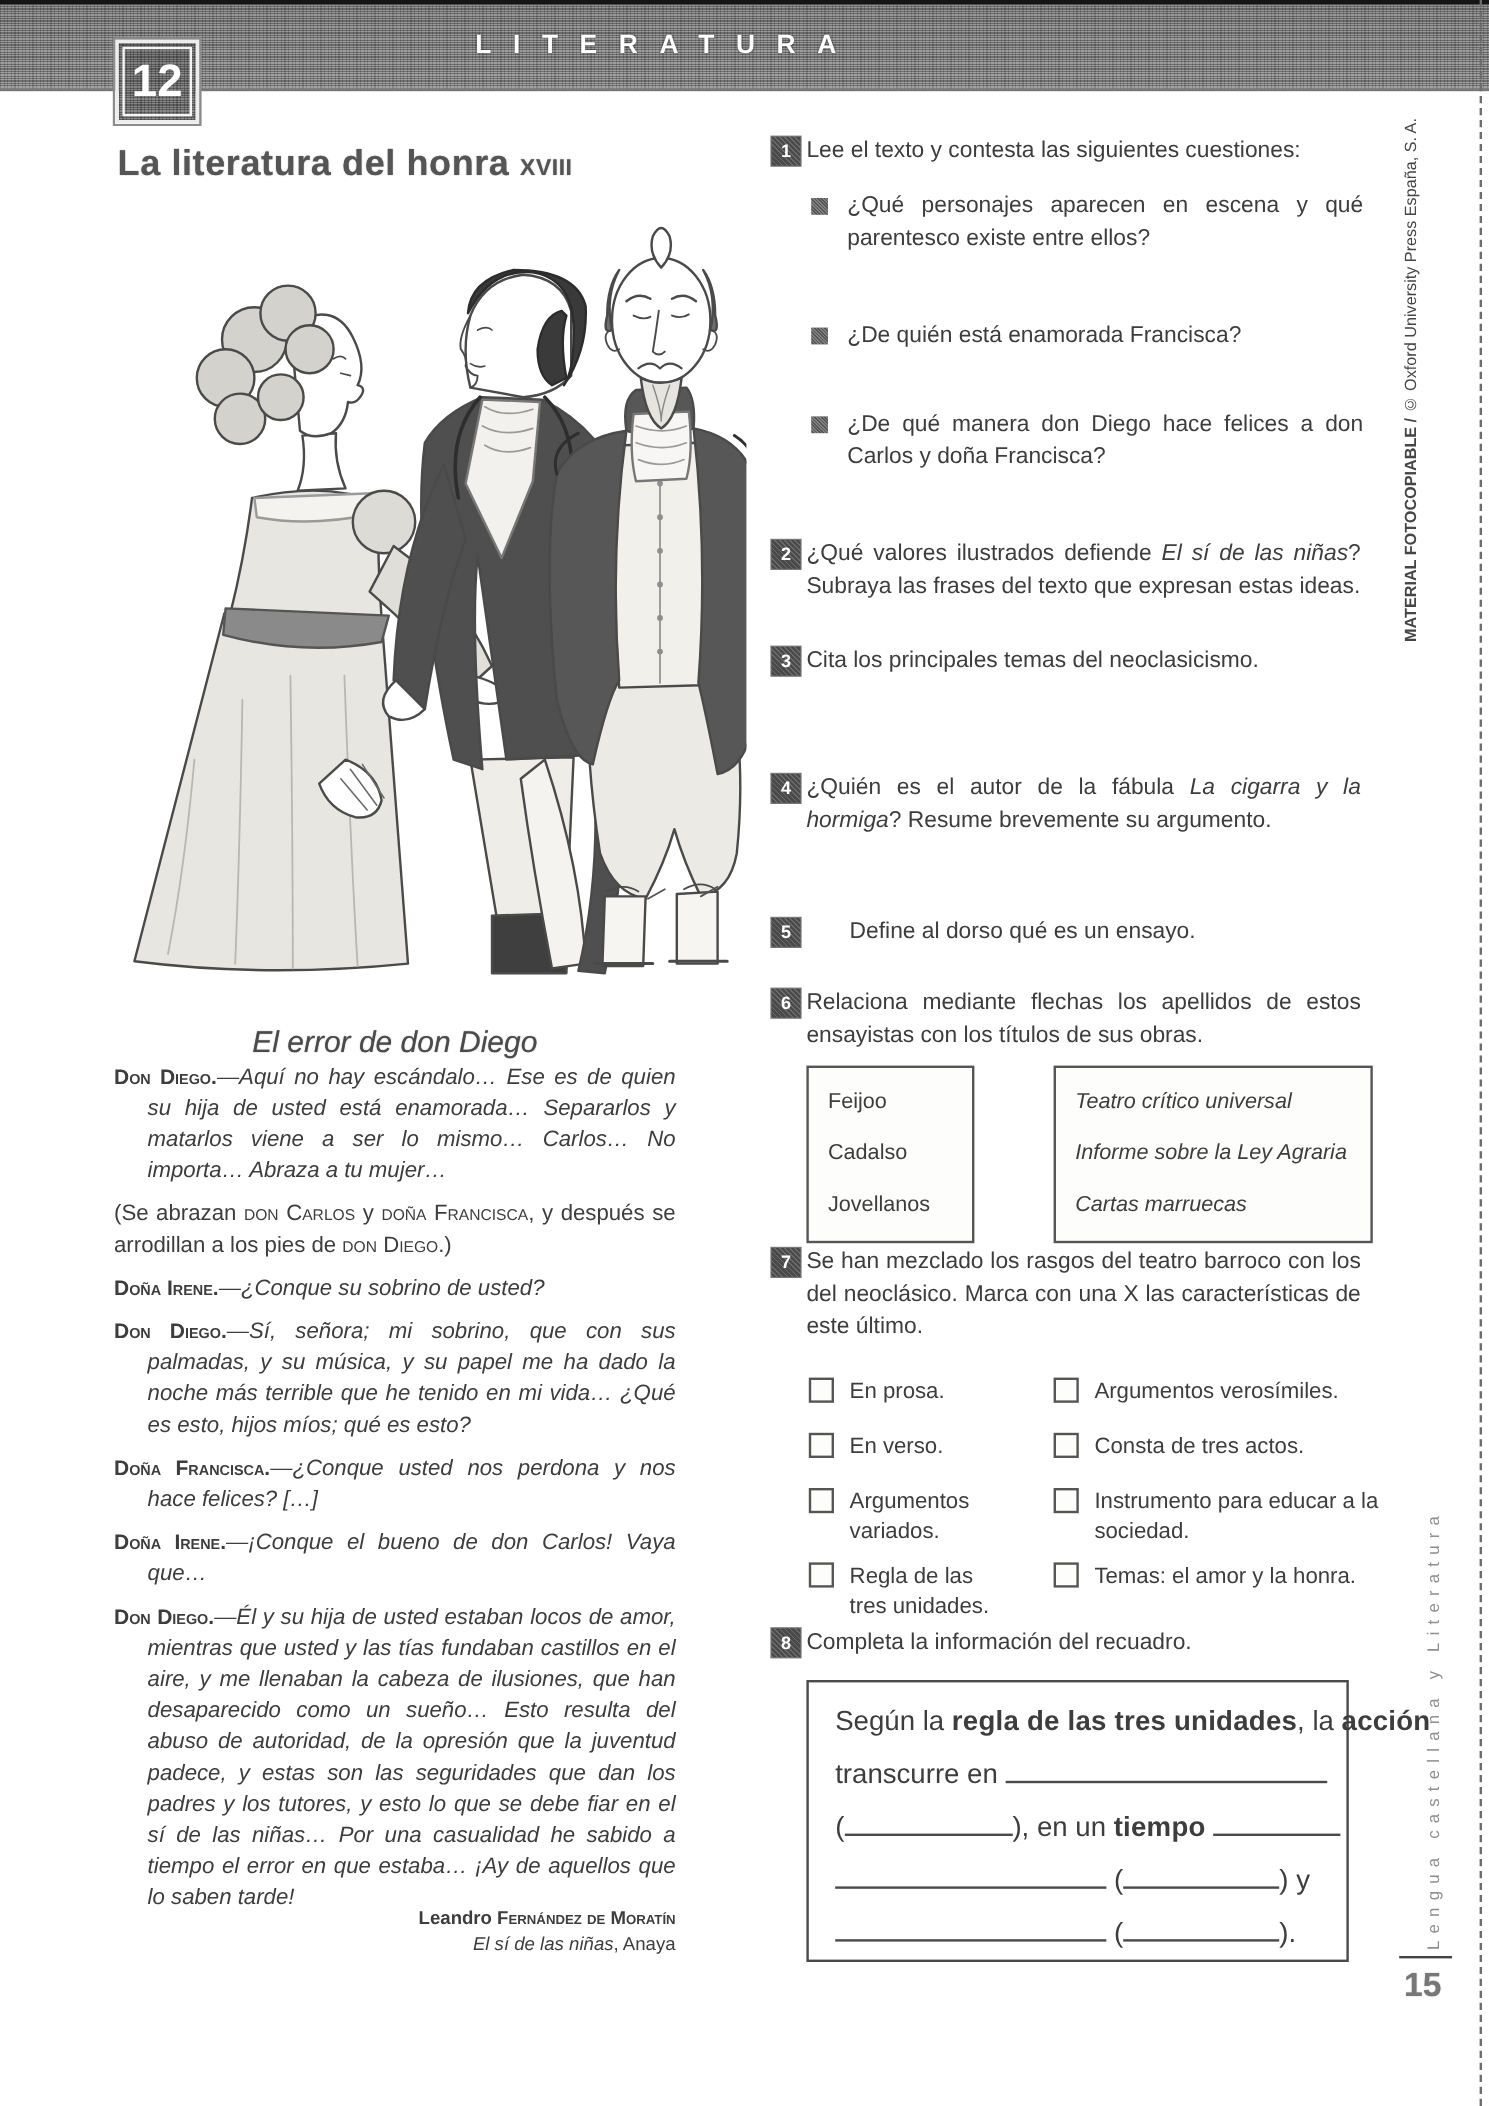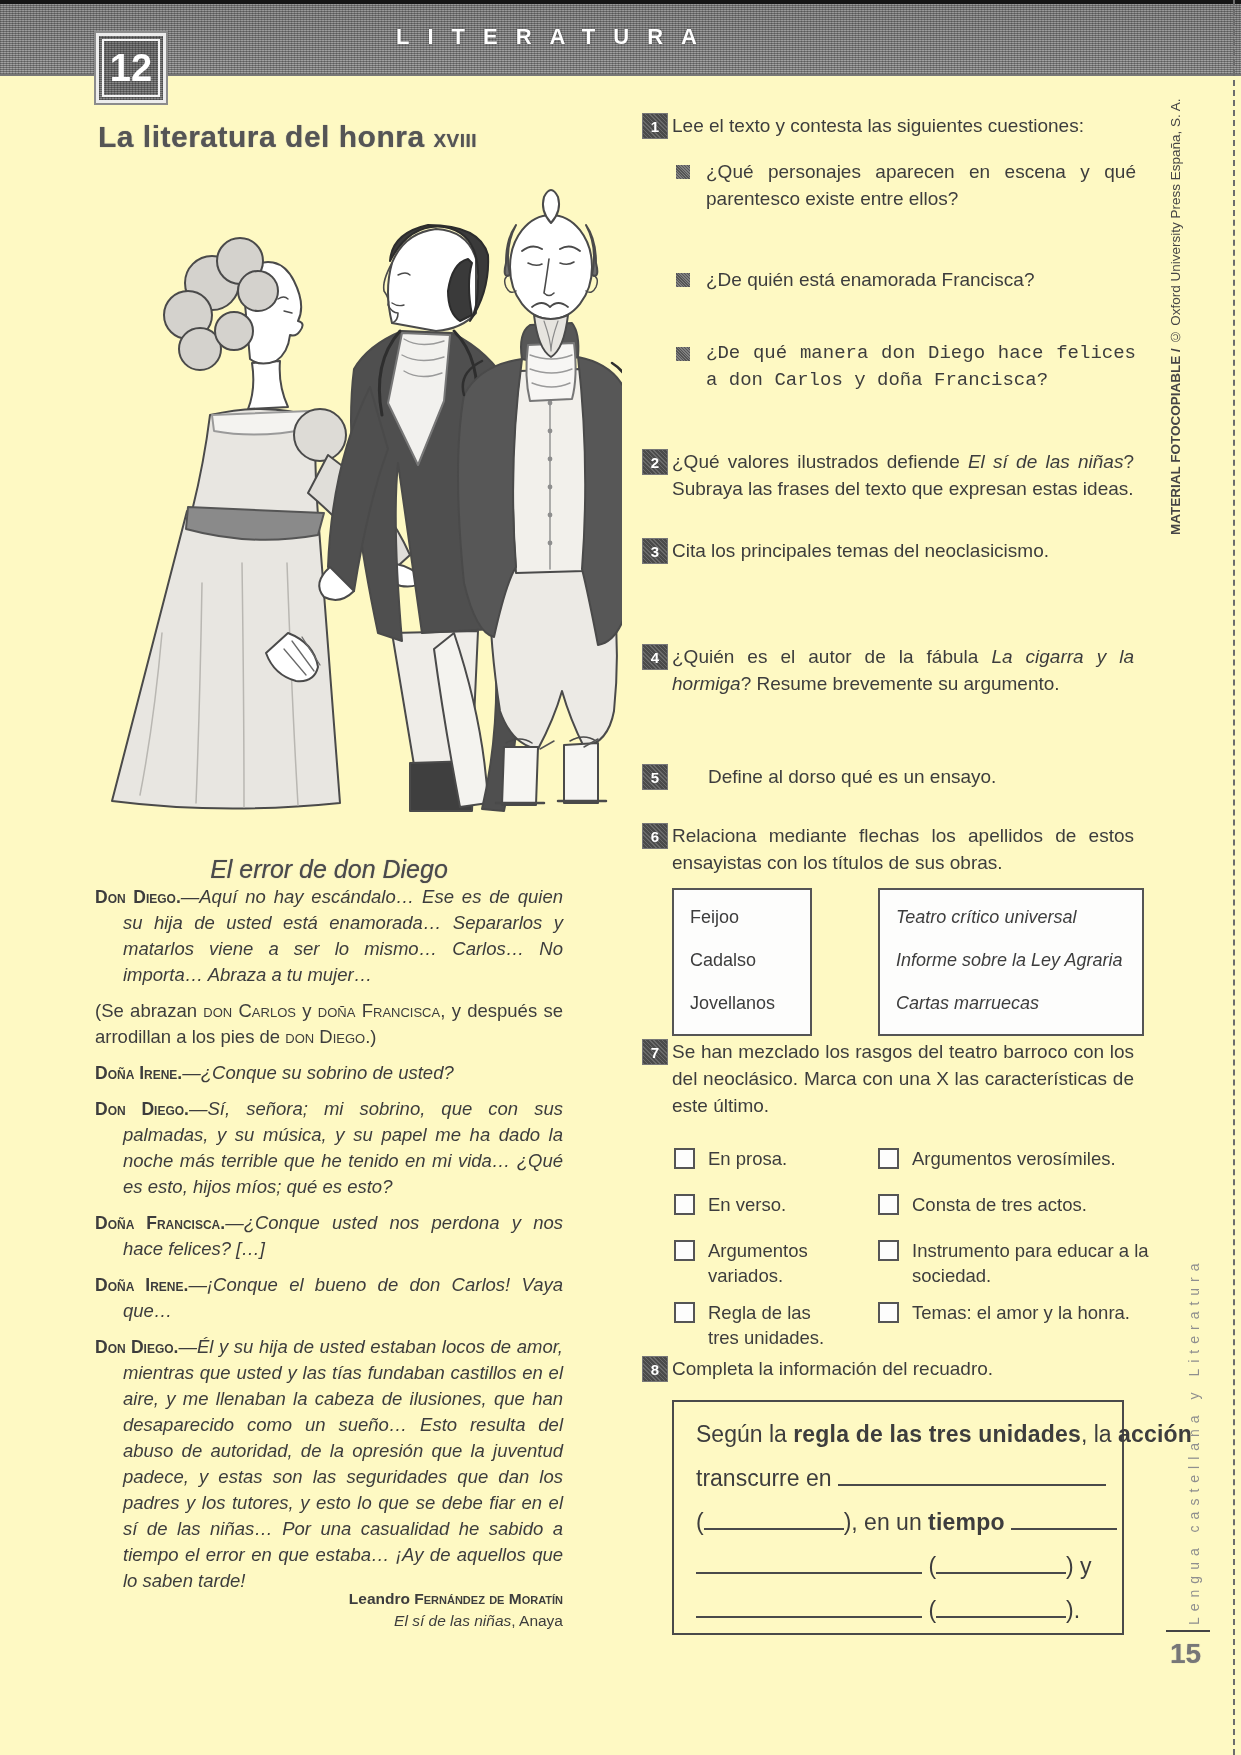--- a/index.html
+++ b/index.html
@@ -1,16 +1,16 @@
 <!DOCTYPE html>
 <html><head>
 <meta charset="utf-8">
 <style>
   html,body{margin:0;padding:0;background:#e9e9e9;}
-  .page{position:relative;width:1241px;height:1755px;background:#fef9c3;overflow:hidden;
+  .page{position:relative;width:1241px;height:1755px;background:#ffffff;overflow:hidden;
         font-family:"Liberation Sans",sans-serif;color:#3d3d3d;}
   
   .topline{position:absolute;left:0;top:0;width:100%;height:4px;background:#151515;}
   .banner{position:absolute;left:0;top:4px;width:100%;height:70px;
     background:
       repeating-linear-gradient(0deg, rgba(0,0,0,.28) 0 1px, rgba(255,255,255,.05) 1px 2px),
       repeating-linear-gradient(90deg, rgba(0,0,0,.18) 0 1px, transparent 1px 3px),
       linear-gradient(#909090,#9e9e9e);
     border-bottom:2px solid #777;}
   .banner-title{position:absolute;left:0;right:130px;top:20px;text-align:center;
@@ -201,21 +201,21 @@
     <div class="work-line"><span class="work">El sí de las niñas</span><span>, Anaya</span></div>
   </div>
 
   <div class="exnum" style="left:643px;top:114px;">1</div>
   <p class="extext" style="left:672px;top:112px;">Lee el texto y contesta las siguientes cuestiones:</p>
   <div class="bullet" style="left:676px;top:165px;"></div>
   <p class="subq" style="left:706px;top:158px;">¿Qué personajes aparecen en escena y qué parentesco existe entre ellos?</p>
   <div class="bullet" style="left:676px;top:273px;"></div>
   <p class="subq" style="left:706px;top:266px;">¿De quién está enamorada Francisca?</p>
   <div class="bullet" style="left:676px;top:347px;"></div>
-  <p class="subq" style="left:706px;top:340px;font-family:Liberation Mono, monospace;">¿De qué manera don Diego hace felices a don Carlos y doña Francisca?</p>
+  <p class="subq" style="left:706px;top:340px;">¿De qué manera don Diego hace felices a don Carlos y doña Francisca?</p>
 
   <div class="exnum" style="left:643px;top:450px;">2</div>
   <p class="extext" style="left:672px;top:448px;"><span>¿Qué valores ilustrados defiende </span><span class="it">El sí de las niñas</span><span>? Subraya las frases del texto que expresan estas ideas.</span></p>
 
   <div class="exnum" style="left:643px;top:539px;">3</div>
   <p class="extext" style="left:672px;top:537px;">Cita los principales temas del neoclasicismo.</p>
 
   <div class="exnum" style="left:643px;top:645px;">4</div>
   <p class="extext" style="left:672px;top:643px;"><span>¿Quién es el autor de la fábula </span><span class="it">La cigarra y la hormiga</span><span>? Resume brevemente su argumento.</span></p>
 

